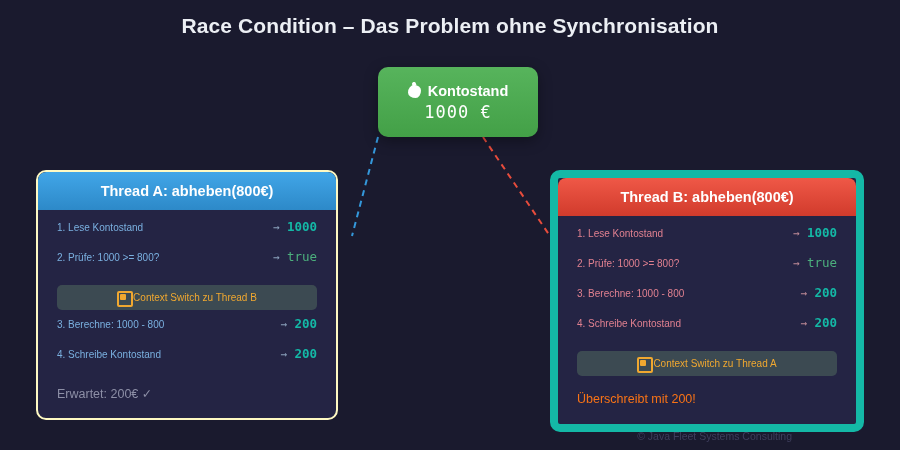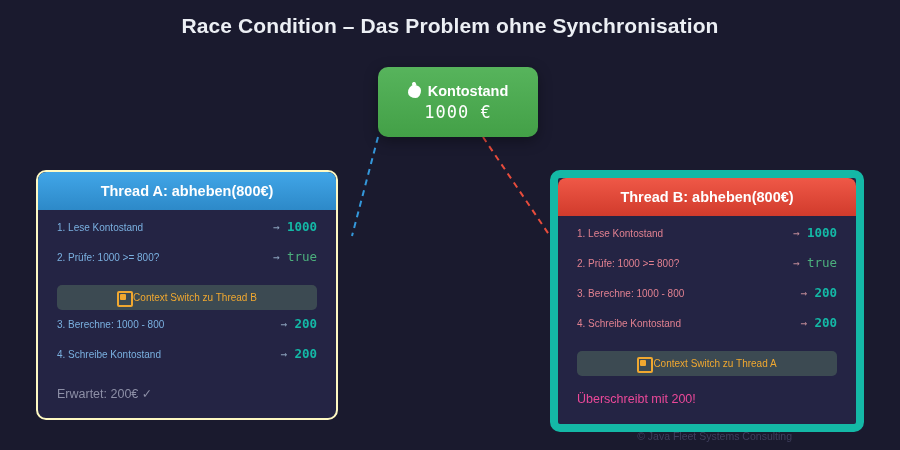--- a/index.html
+++ b/index.html
@@ -195,21 +195,21 @@
     background: #f0a830;
     border-radius: 1px;
   }
 
   
   .note {
     font-size: 12.5px;
     padding-top: 10px;
   }
   .note-muted { color: #8d8fa6; }
-  .note-danger { color: #ec4899; }
+  .note-danger { color: #f97316; }
 
   
   #footer-credit {
     position: absolute;
     right: 12px;
     bottom: 8px;
     color: #3e3e5c;
     font-size: 10.5px;
   }
 </style>

